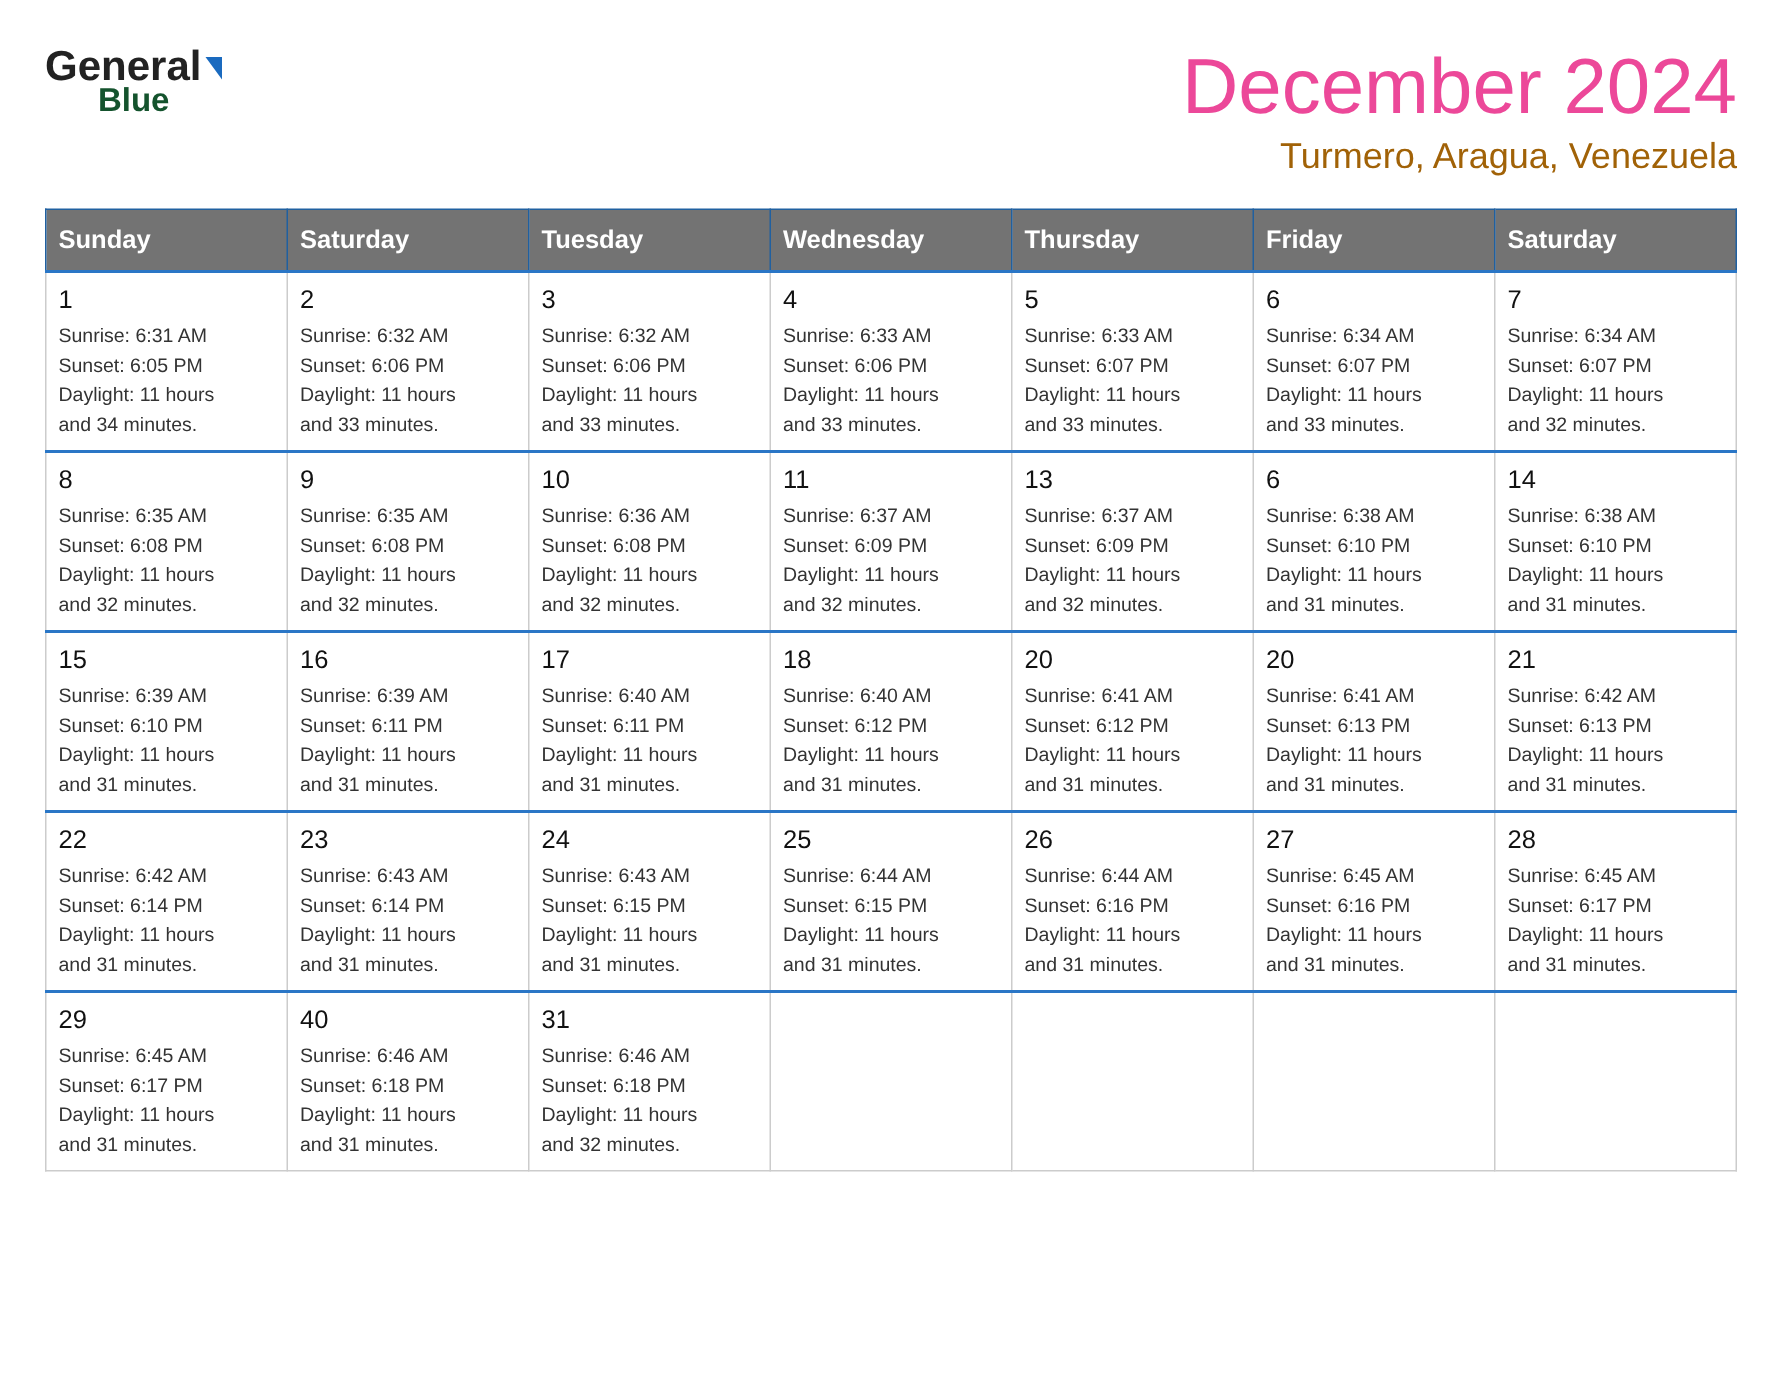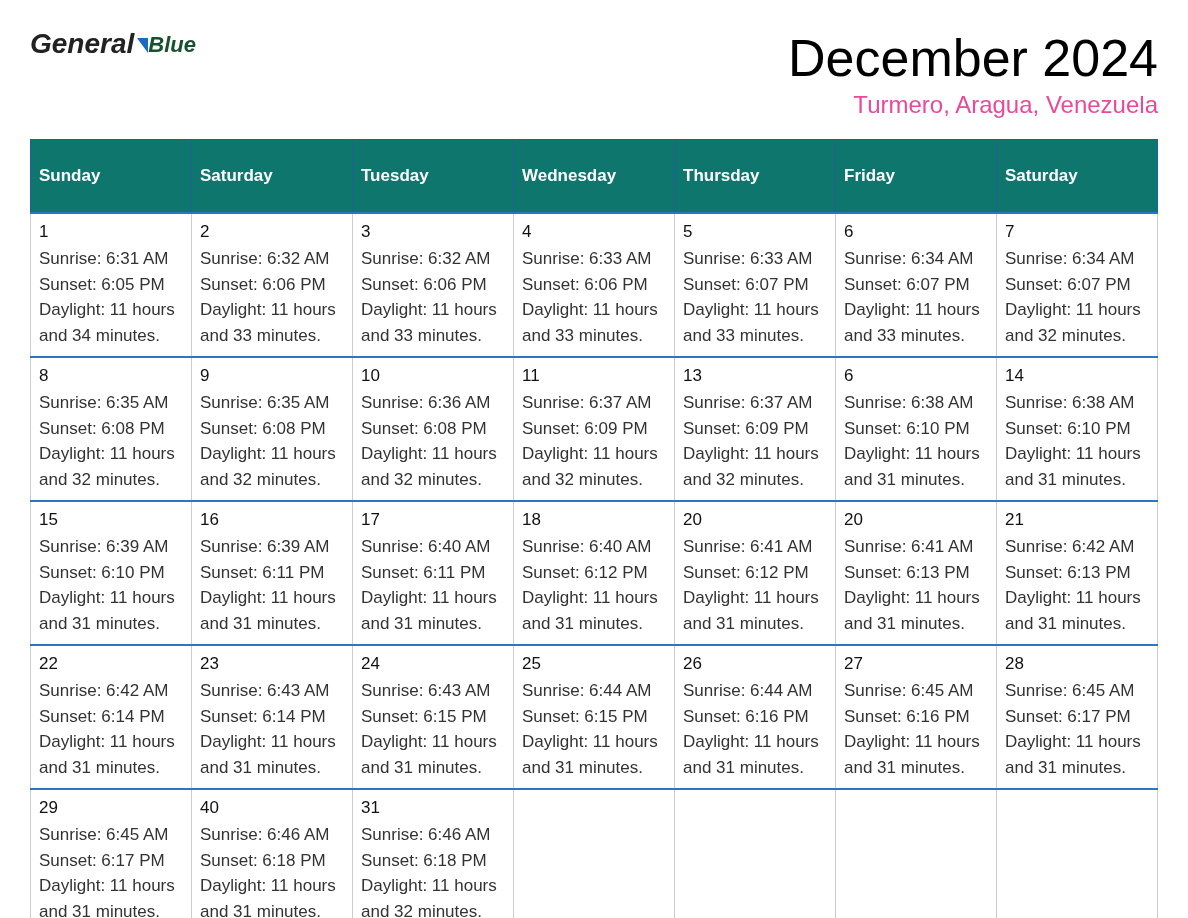--- a/index.html
+++ b/index.html
@@ -11,59 +11,58 @@
       min-height: 918px;
     }
     .header {
       display: flex;
       justify-content: space-between;
       align-items: flex-start;
       margin-bottom: 20px;
     }
     .logo {
       display: flex;
-      flex-direction: row;
-      align-items: flex-end;
-      font-style: italic;
+      flex-direction: column;
+      align-items: center;
     }
     .logo-text {
       font-size: 28px;
       font-weight: bold;
       color: #222;
       line-height: 1;
     }
     .logo-bottom {
       font-size: 22px;
       font-weight: bold;
       color: #14532d;
       margin-top: -4px;
     }
     .title-block {
       text-align: right;
     }
     .month-title {
       font-size: 52px;
       font-weight: normal;
-      color: #000000;
+      color: #ec4899;
       line-height: 1.1;
     }
     .location-title {
       font-size: 24px;
-      color: #ec4899;
+      color: #a16207;
       margin-top: 4px;
     }
     .calendar-table {
       width: 100%;
       border-collapse: collapse;
       border: 1px solid #bbb;
     }
     .calendar-table thead tr th {
-      background-color: #0f766e;
+      background-color: #737373;
       color: #fff;
-      padding: 26px 8px;
+      padding: 10px 8px;
       font-size: 17px;
       font-weight: bold;
       text-align: left;
       border: 1px solid #2060a0;
     }
     .calendar-table tbody tr td {
       vertical-align: top;
       padding: 8px;
       border: 1px solid #ccc;
       font-size: 13.5px;
@@ -74,21 +73,21 @@
     .calendar-table tbody tr {
       border-top: 2px solid #2a76c6;
     }
     .day-number {
       font-size: 17px;
       font-weight: normal;
       color: #111;
       margin-bottom: 4px;
     }
     .day-info {
-      font-size: 17px;
+      font-size: 13px;
       color: #333;
       line-height: 1.5;
     }
     .empty-cell {
       background: #fff;
     }
   </style>
 </head>
 <body>
 

